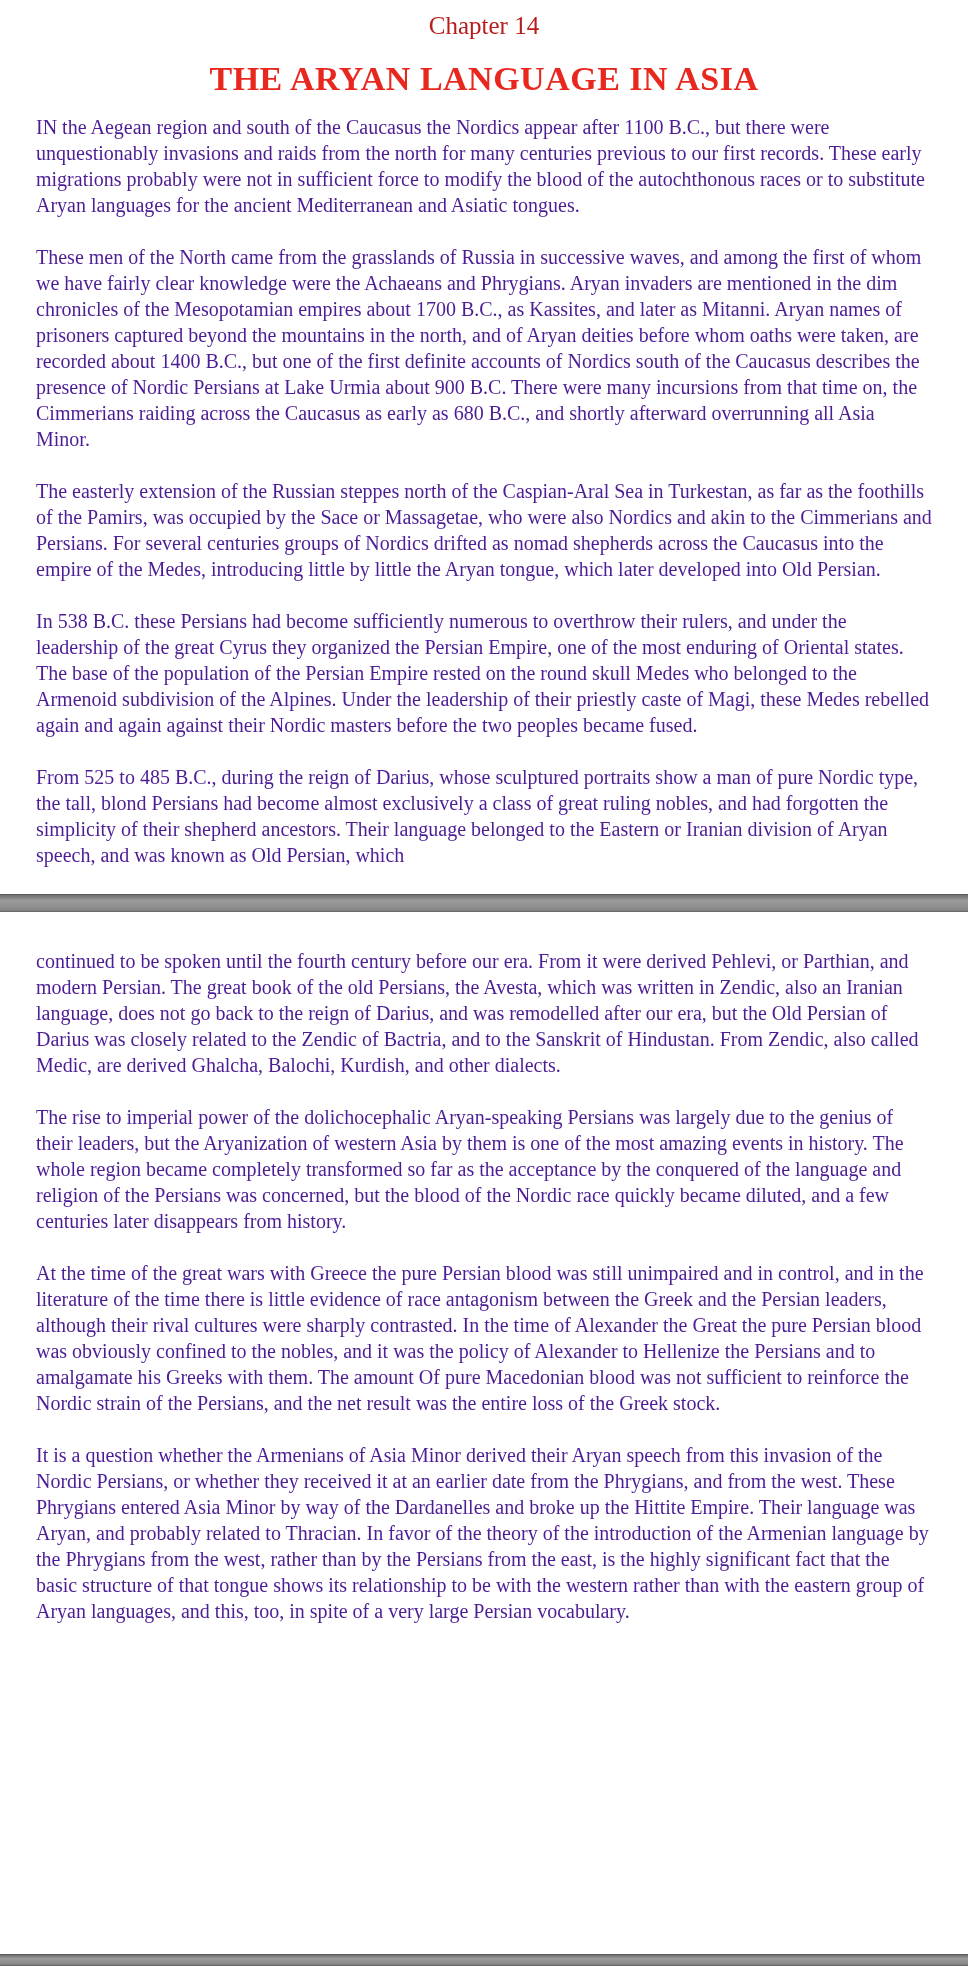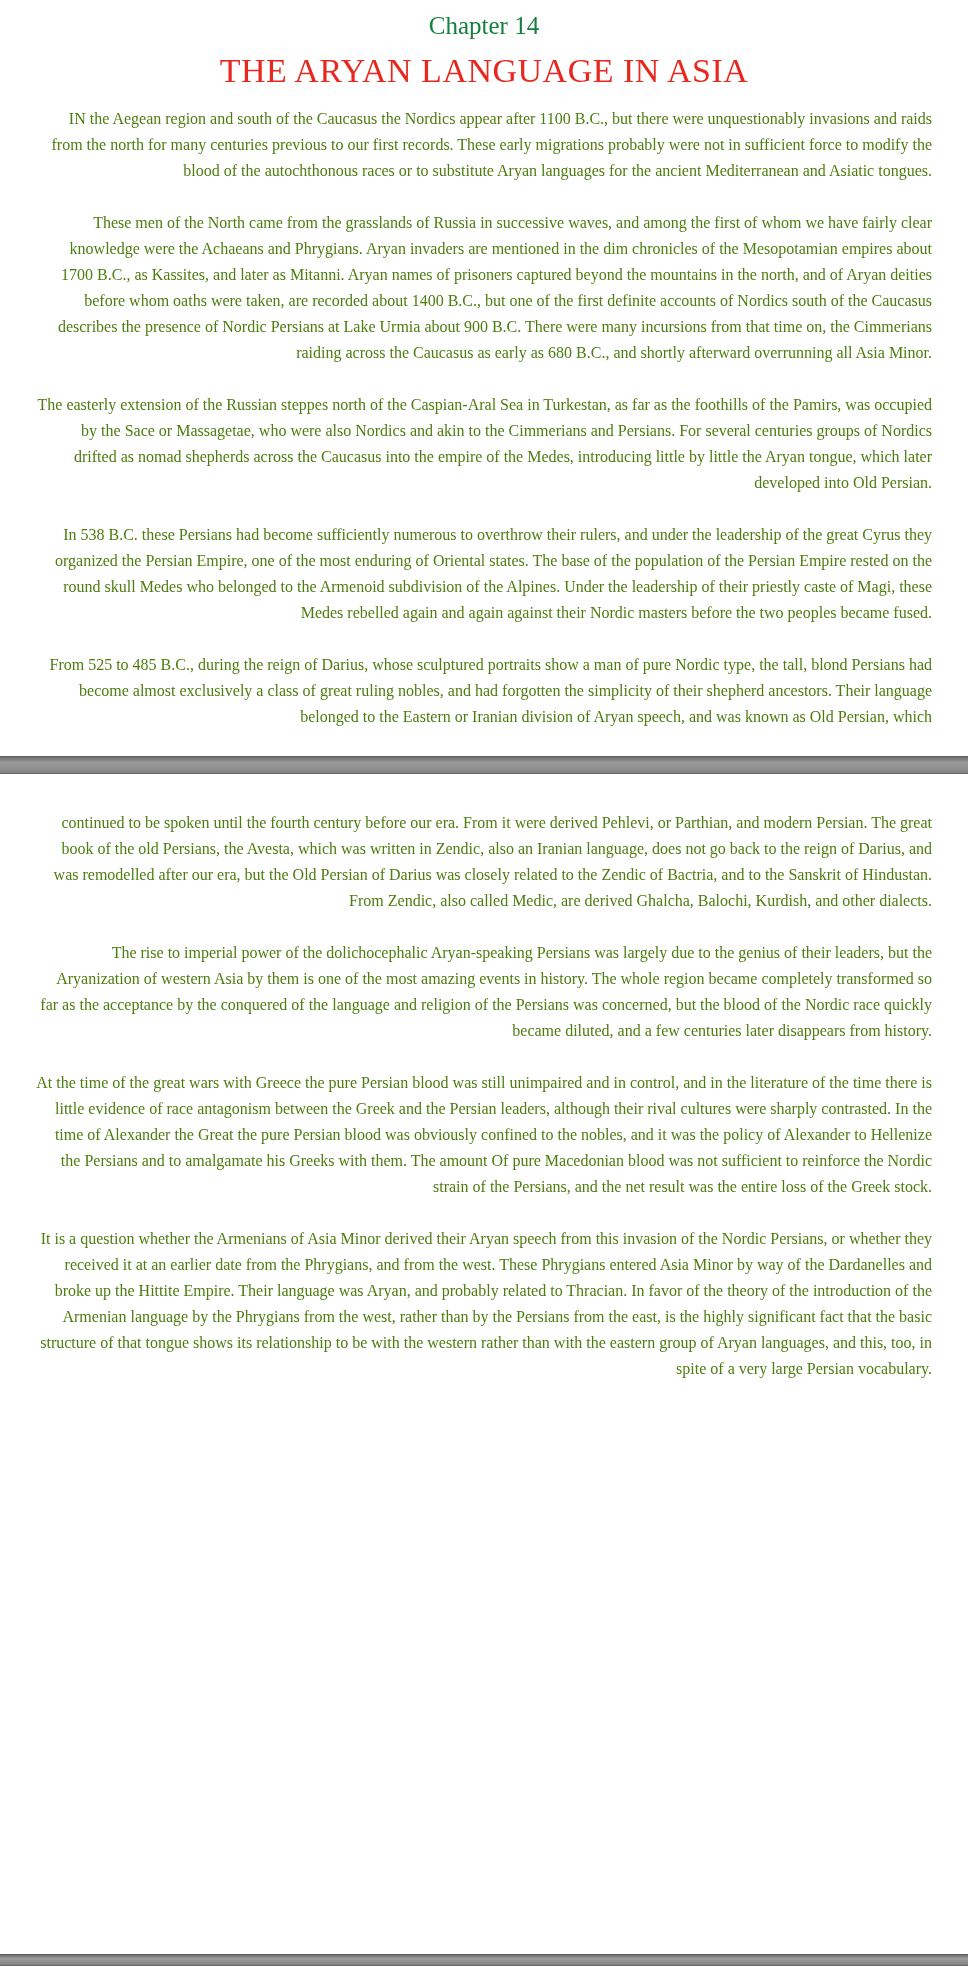--- a/index.html
+++ b/index.html
@@ -23,36 +23,36 @@
     padding: 0 36px;
   }
   .page-1 {
     padding-top: 8px;
   }
   .chapter-label {
     text-align: center;
     font-size: 25px;
     font-weight: 400;
     margin: 4px 0 0 0;
-    color: #15803d;
+    color: #b91c1c;
   }
   .chapter-title {
     text-align: center;
     font-size: 34px;
-    font-weight: 400;
-    margin: 12px 0 16px 0;
+    font-weight: 700;
+    margin: 20px 0 16px 0;
     color: #e8281e;
     letter-spacing: 0.5px;
   }
   .body-text p {
-    font-size: 16px;
+    font-size: 20px;
     line-height: 26px;
     margin: 0 0 26px 0;
-    text-align: right;
-    color: #4d7c0f;
+    text-align: left;
+    color: #4c1d95;
   }
   .page-2 {
     padding-top: 36px;
   }
   .page-break-divider {
     width: 968px;
     height: 18px;
     background: linear-gradient(to bottom, #6e6e6e 0%, #9b9b9b 35%, #8c8c8c 80%, #7f7f7f 100%);
     border-top: 1px solid #5c5c5c;
     border-bottom: 1px solid #6a6a6a;

